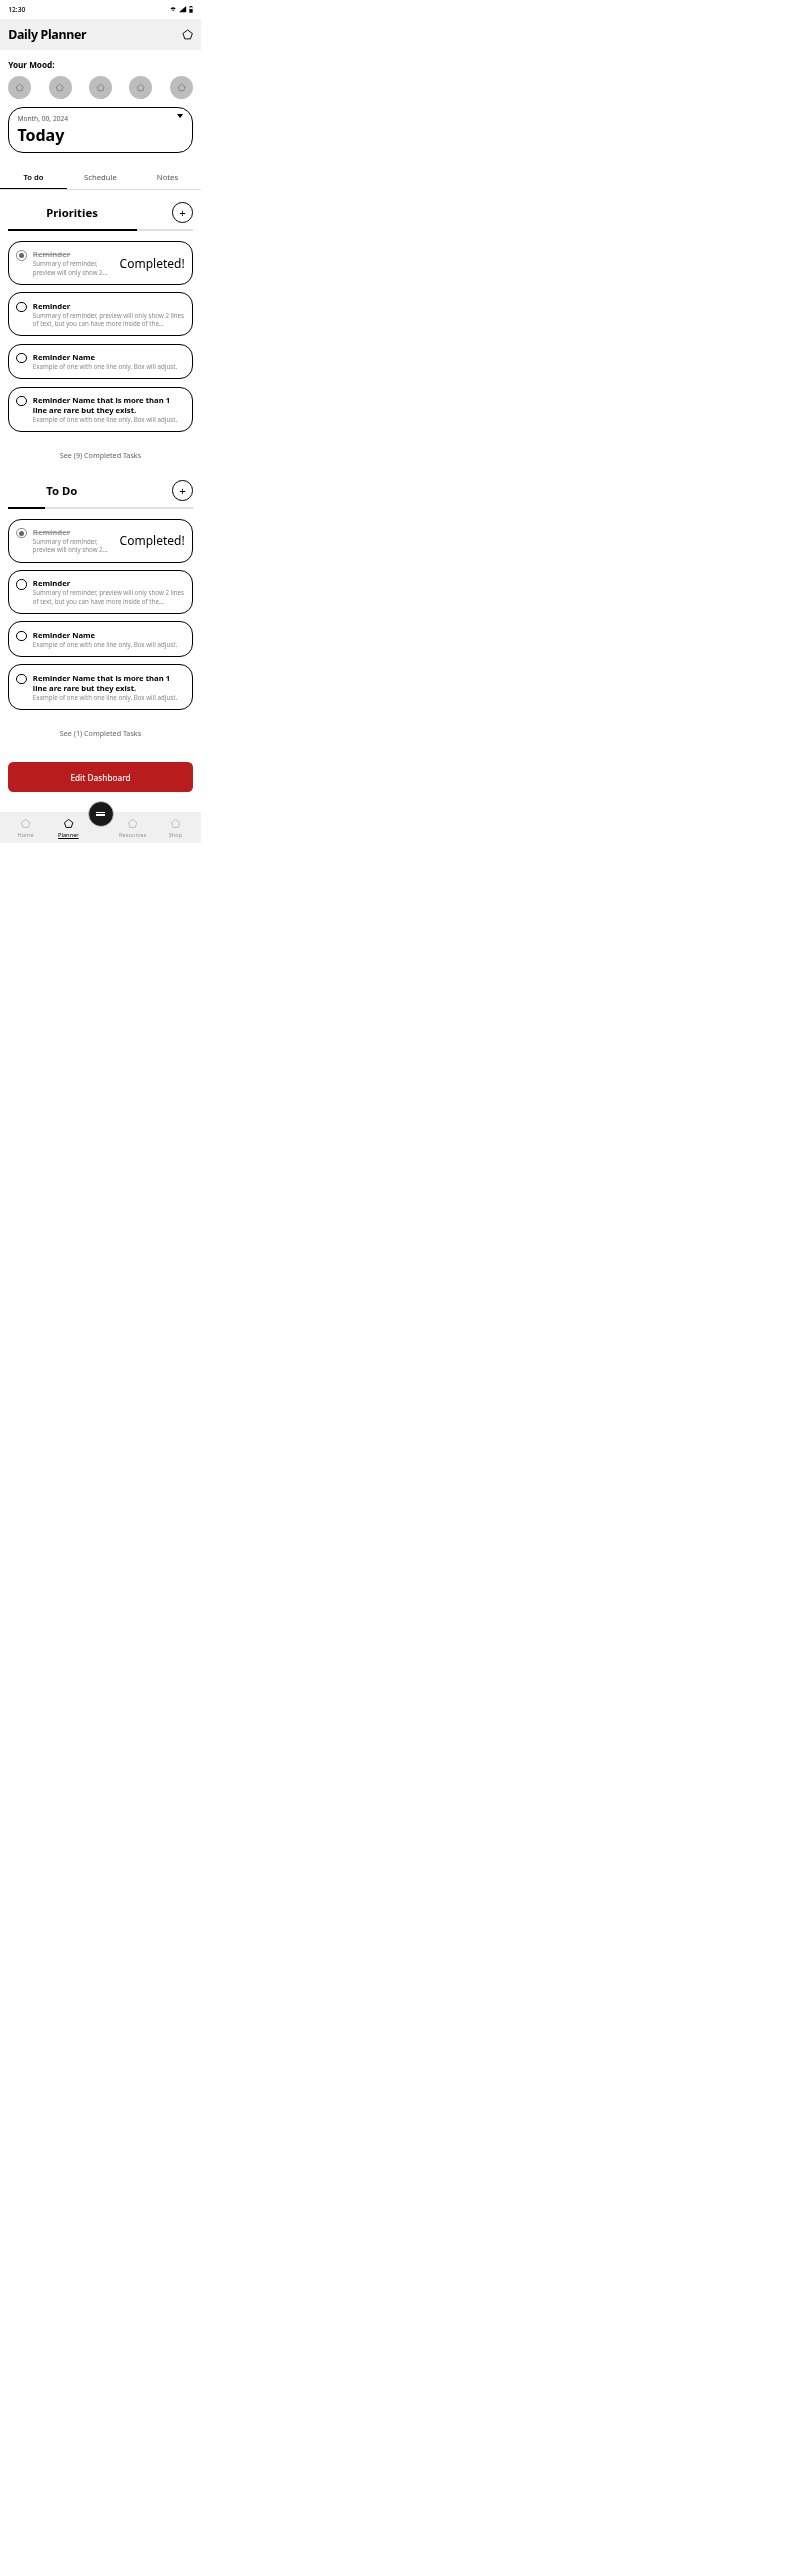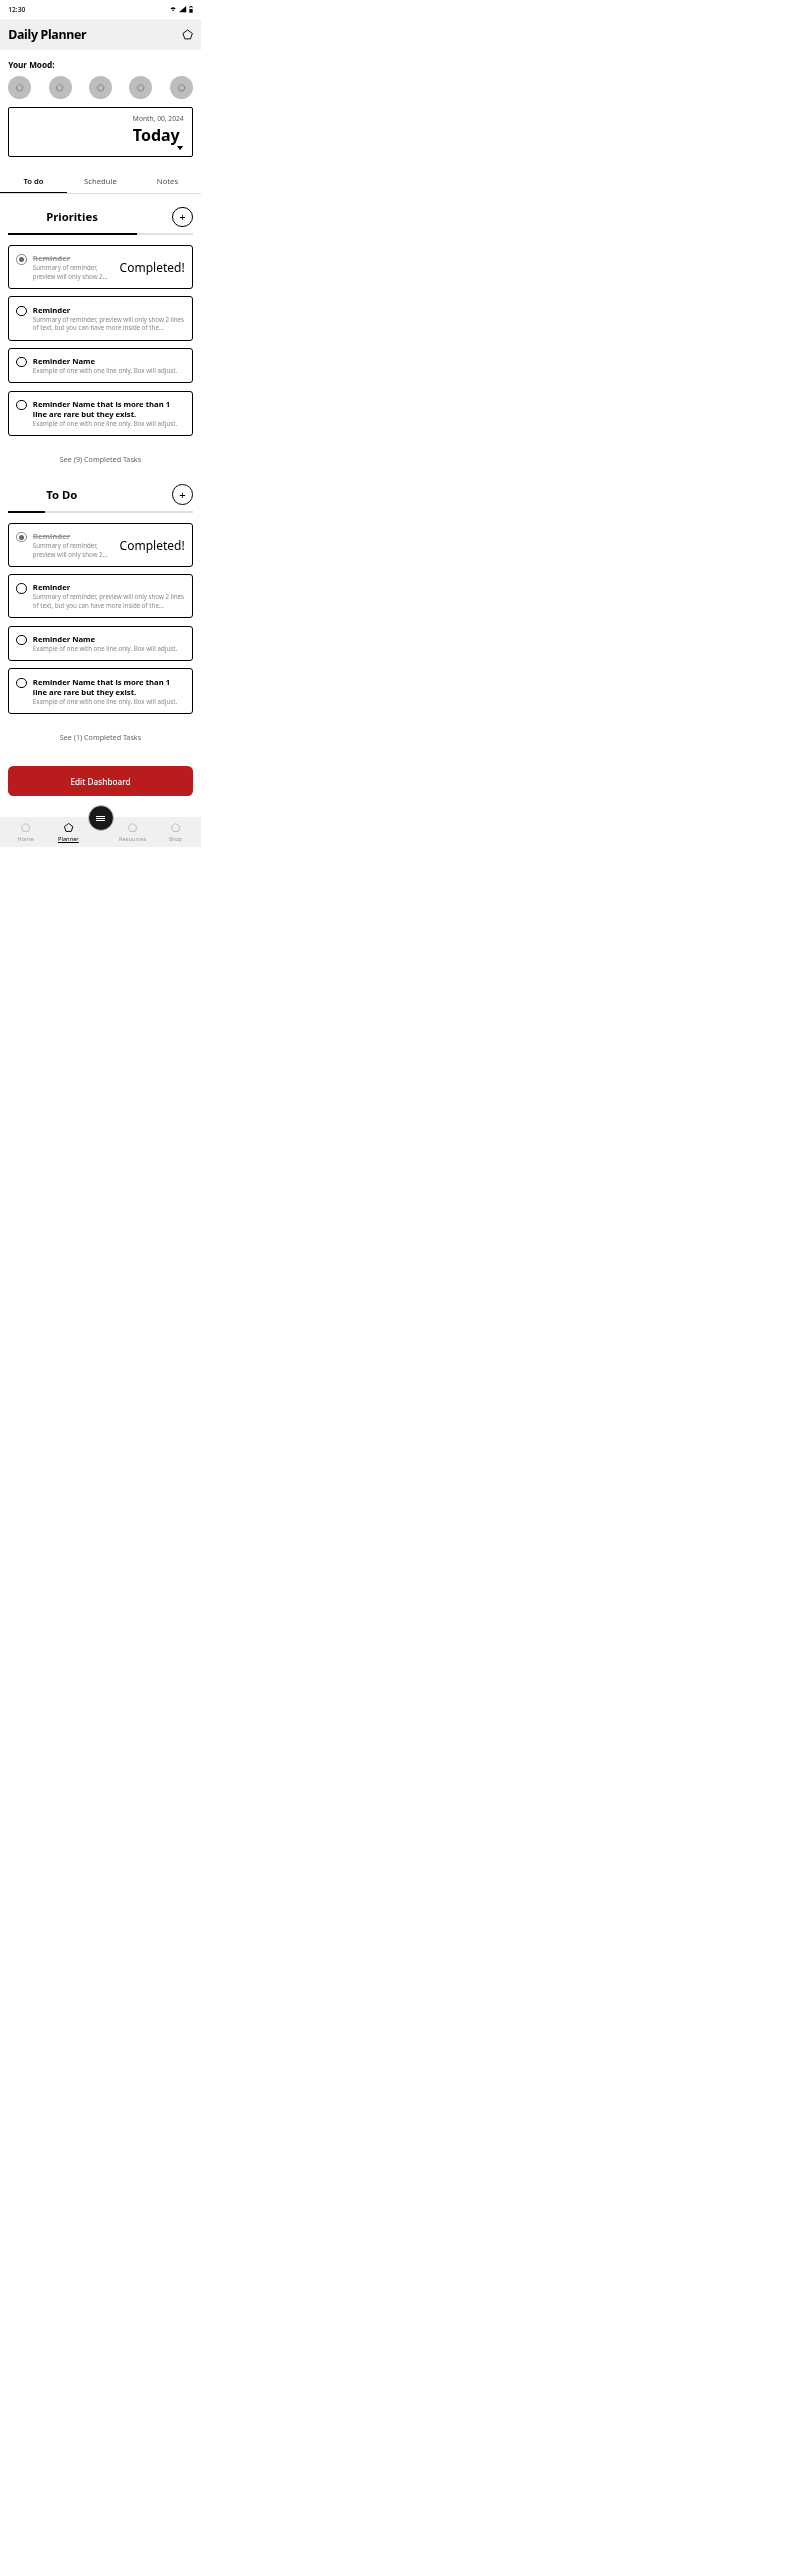--- a/index.html
+++ b/index.html
@@ -9,36 +9,36 @@
   .status-icons { display: flex; gap: 2.1px; align-items: center; }
   
   .app-header { background: #f0f0f0; padding: 7.2px 8.2px; display: flex; justify-content: space-between; align-items: center; }
   .app-title { font-size: 12.4px; font-weight: 700; letter-spacing: -0.3px; }
   
   .section { padding: 8.2px; }
   .mood-label { font-size: 8.2px; font-weight: 700; margin-bottom: 6.2px; }
   .mood-row { display: flex; justify-content: space-between; gap: 4.1px; }
   .mood-btn { width: 23px; height: 23px; border-radius: 50%; background: #bdbdbd; display: flex; align-items: center; justify-content: center; cursor: pointer; }
   
-  .date-picker { margin: 0 8.2px; border: 0.8px solid #000; border-radius: 2px; padding: 6.2px 8.2px; display: flex; justify-content: space-between; align-items: flex-end; cursor: pointer; flex-direction: column; }
+  .date-picker { margin: 0 8.2px; border: 0.8px solid #000; border-radius: 15px; padding: 6.2px 8.2px; display: flex; justify-content: space-between; align-items: flex-start; cursor: pointer; }
   .date-small { font-size: 6.7px; color: #555; }
   .date-big { font-size: 16px; font-weight: 700; margin-top: 1px; }
   
   .tabs { display: flex; margin-top: 12.4px; border-bottom: 0.5px solid #ddd; }
   .tab { flex: 1; text-align: center; padding: 6.2px 0; font-size: 7.7px; color: #555; cursor: pointer; }
   .tab.active { color: #000; font-weight: 600; border-bottom: 1px solid #000; }
   
   .group { padding: 12.4px 8.2px 4.1px; }
   .group-head { display: flex; justify-content: space-between; align-items: center; margin-bottom: 6.2px; }
   .group-title { font-size: 11.3px; font-weight: 700; margin-left: 38px; }
   .add-btn { width: 20.6px; height: 20.6px; border: 0.8px solid #000; border-radius: 50%; display: flex; align-items: center; justify-content: center; font-size: 11.3px; cursor: pointer; background: #fff; }
   .progress { height: 1.5px; background: #e0e0e0; margin-bottom: 10.3px; }
   .progress-fill { height: 100%; background: #000; }
   
-  .task { border: 0.8px solid #000; border-radius: 3px; padding: 7.2px; margin-bottom: 7.2px; display: flex; align-items: flex-start; gap: 6.2px; cursor: pointer; }
+  .task { border: 0.8px solid #000; border-radius: 13px; padding: 7.2px; margin-bottom: 7.2px; display: flex; align-items: flex-start; gap: 6.2px; cursor: pointer; }
   .radio { width: 10.3px; height: 10.3px; border: 1px solid #000; border-radius: 50%; flex-shrink: 0; margin-top: 1px; display: flex; align-items: center; justify-content: center; }
   .radio.checked::after { content: ""; width: 5.2px; height: 5.2px; background: #666; border-radius: 50%; }
   .radio.checked { border-color: #888; }
   .task-body { flex: 1; min-width: 0; }
   .task-title { font-size: 7.7px; font-weight: 700; margin-bottom: 1px; }
   .task-title.done { color: #999; text-decoration: line-through; }
   .task-summary { font-size: 6.2px; color: #888; line-height: 1.35; display: -webkit-box; -webkit-line-clamp: 2; -webkit-box-orient: vertical; overflow: hidden; }
   .task-status { font-size: 12px; font-weight: 400; align-self: center; white-space: nowrap; }
   
   .see-completed { text-align: center; color: #666; font-size: 7.2px; padding: 10.3px 0 4.1px; cursor: pointer; }

